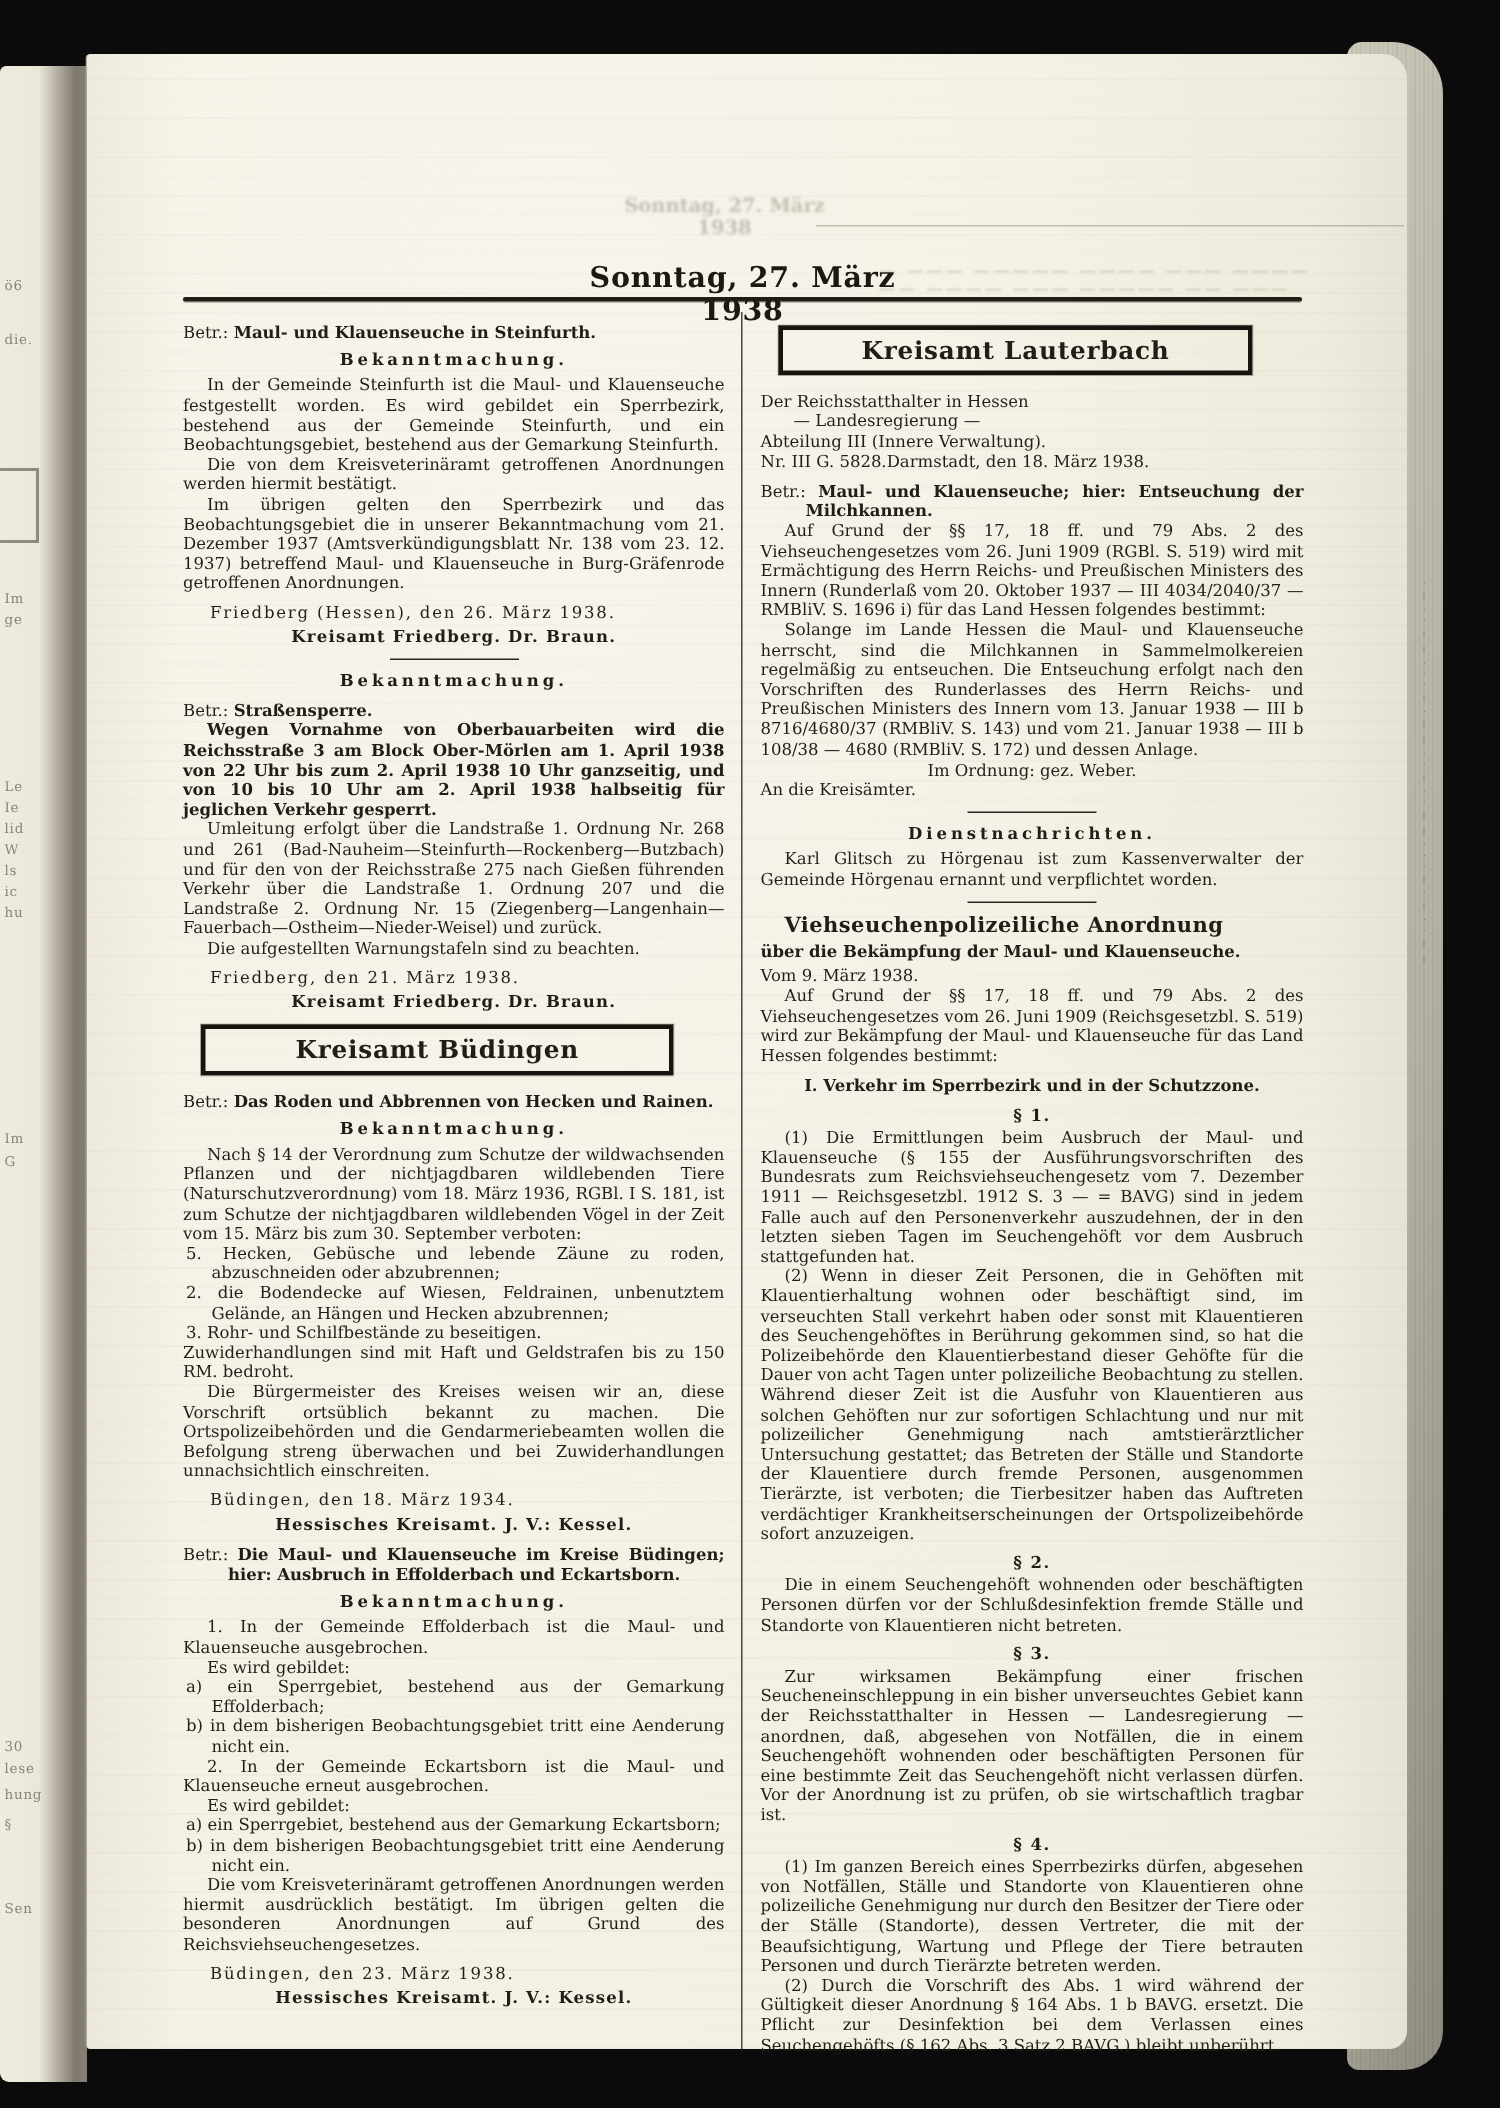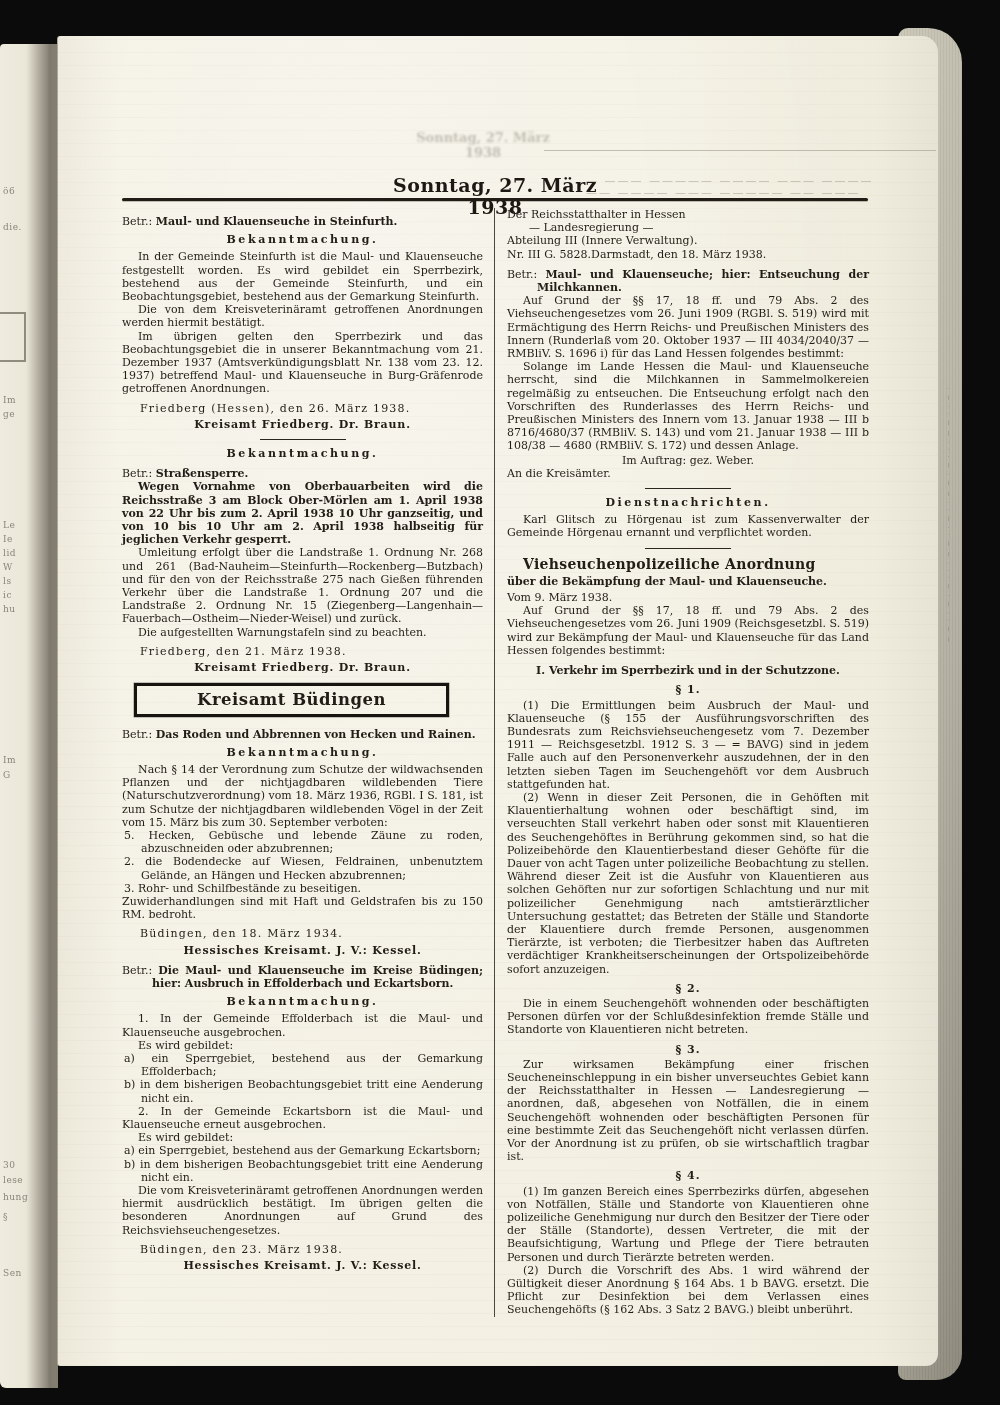--- a/index.html
+++ b/index.html
@@ -142,48 +142,50 @@
           <div class="b-date">Friedberg, den 21. März 1938.</div>
           <div class="b-sig">Kreisamt Friedberg. Dr. Braun.</div>
           <div class="b-box">Kreisamt Büdingen</div>
           <div class="b-betr"><span>Betr.: </span><strong>Das Roden und Abbrennen von Hecken und Rainen.</strong></div>
           <div class="b-center">Bekanntmachung.</div>
           <div class="b-para">Nach § 14 der Verordnung zum Schutze der wildwachsenden Pflanzen und der nichtjagdbaren wildlebenden Tiere (Naturschutzverordnung) vom 18. März 1936, RGBl. I S. 181, ist zum Schutze der nichtjagdbaren wildlebenden Vögel in der Zeit vom 15. März bis zum 30. September verboten:</div>
           <div class="b-item">5. Hecken, Gebüsche und lebende Zäune zu roden, abzuschneiden oder abzubrennen;</div>
           <div class="b-item">2. die Bodendecke auf Wiesen, Feldrainen, unbenutztem Gelände, an Hängen und Hecken abzubrennen;</div>
           <div class="b-item">3. Rohr- und Schilfbestände zu beseitigen.</div>
           <div class="b-para0">Zuwiderhandlungen sind mit Haft und Geldstrafen bis zu 150 RM. bedroht.</div>
+          <div class="b-para">Die Bürgermeister des Kreises weisen wir an, diese Vorschrift ortsüblich bekannt zu machen. Die Ortspolizeibehörden und die Gendarmeriebeamten wollen die Befolgung streng überwachen und bei Zuwiderhandlungen unnachsichtlich einschreiten.</div>
           <div class="b-date">Büdingen, den 18. März 1934.</div>
           <div class="b-sig">Hessisches Kreisamt. J. V.: Kessel.</div>
           <div class="b-betr"><span>Betr.: </span><strong>Die Maul- und Klauenseuche im Kreise Büdingen; hier: Ausbruch in Effolderbach und Eckartsborn.</strong></div>
           <div class="b-center">Bekanntmachung.</div>
           <div class="b-para">1. In der Gemeinde Effolderbach ist die Maul- und Klauenseuche ausgebrochen.</div>
           <div class="b-parai">Es wird gebildet:</div>
           <div class="b-item">a) ein Sperrgebiet, bestehend aus der Gemarkung Effolderbach;</div>
           <div class="b-item">b) in dem bisherigen Beobachtungsgebiet tritt eine Aenderung nicht ein.</div>
           <div class="b-para">2. In der Gemeinde Eckartsborn ist die Maul- und Klauenseuche erneut ausgebrochen.</div>
           <div class="b-parai">Es wird gebildet:</div>
           <div class="b-item">a) ein Sperrgebiet, bestehend aus der Gemarkung Eckartsborn;</div>
           <div class="b-item">b) in dem bisherigen Beobachtungsgebiet tritt eine Aenderung nicht ein.</div>
           <div class="b-para">Die vom Kreisveterinäramt getroffenen Anordnungen werden hiermit ausdrücklich bestätigt. Im übrigen gelten die besonderen Anordnungen auf Grund des Reichsviehseuchengesetzes.</div>
           <div class="b-date">Büdingen, den 23. März 1938.</div>
           <div class="b-sig">Hessisches Kreisamt. J. V.: Kessel.</div>
         </div>
       <div class="col col-right">
+          <div class="b-box">Kreisamt Lauterbach</div>
           <div class="b-line">Der Reichsstatthalter in Hessen</div>
           <div class="b-line b-indent">— Landesregierung —</div>
           <div class="b-line">Abteilung III (Innere Verwaltung).</div>
           <div class="b-split">
             <span>Nr. III G. 5828.</span>
             <span>Darmstadt, den 18. März 1938.</span>
           </div>
           <div class="b-betr"><span>Betr.: </span><strong>Maul- und Klauenseuche; hier: Entseuchung der Milchkannen.</strong></div>
           <div class="b-para">Auf Grund der §§ 17, 18 ff. und 79 Abs. 2 des Viehseuchengesetzes vom 26. Juni 1909 (RGBl. S. 519) wird mit Ermächtigung des Herrn Reichs- und Preußischen Ministers des Innern (Runderlaß vom 20. Oktober 1937 — III 4034/2040/37 — RMBliV. S. 1696 i) für das Land Hessen folgendes bestimmt:</div>
           <div class="b-para">Solange im Lande Hessen die Maul- und Klauenseuche herrscht, sind die Milchkannen in Sammelmolkereien regelmäßig zu entseuchen. Die Entseuchung erfolgt nach den Vorschriften des Runderlasses des Herrn Reichs- und Preußischen Ministers des Innern vom 13. Januar 1938 — III b 8716/4680/37 (RMBliV. S. 143) und vom 21. Januar 1938 — III b 108/38 — 4680 (RMBliV. S. 172) und dessen Anlage.</div>
-          <div class="b-cline">Im Auftrag: gez. Weber.</div>
+          <div class="b-cline">Im Ordnung: gez. Weber.</div>
           <div class="b-line">An die Kreisämter.</div>
           <div class="b-rule"></div>
           <div class="b-center">Dienstnachrichten.</div>
           <div class="b-para">Karl Glitsch zu Hörgenau ist zum Kassenverwalter der Gemeinde Hörgenau ernannt und verpflichtet worden.</div>
           <div class="b-rule"></div>
           <div class="b-title">Viehseuchenpolizeiliche Anordnung</div>
           <div class="b-subtitle">über die Bekämpfung der Maul- und Klauenseuche.</div>
           <div class="b-line">Vom 9. März 1938.</div>
           <div class="b-para">Auf Grund der §§ 17, 18 ff. und 79 Abs. 2 des Viehseuchengesetzes vom 26. Juni 1909 (Reichsgesetzbl. S. 519) wird zur Bekämpfung der Maul- und Klauenseuche für das Land Hessen folgendes bestimmt:</div>
           <div class="b-sechead">I. Verkehr im Sperrbezirk und in der Schutzzone.</div>

